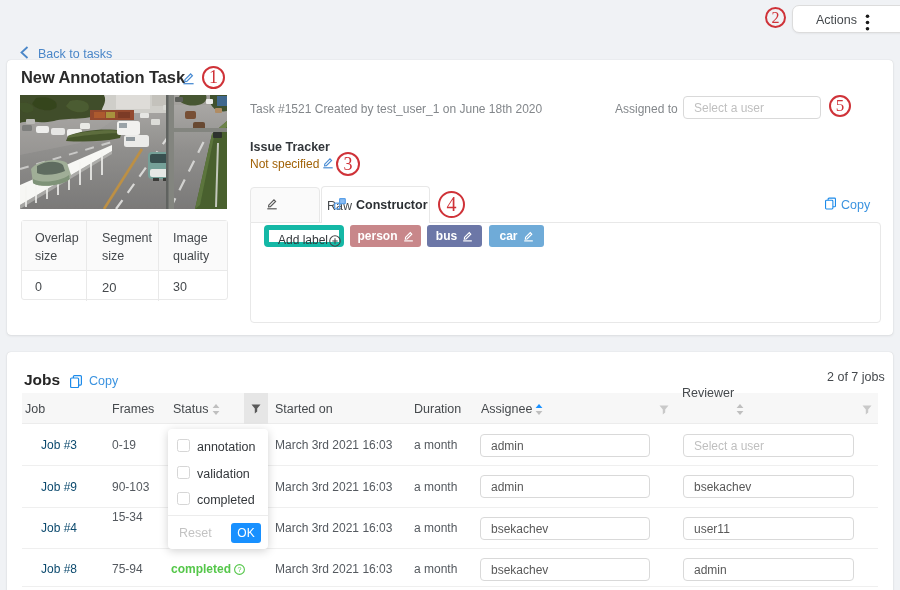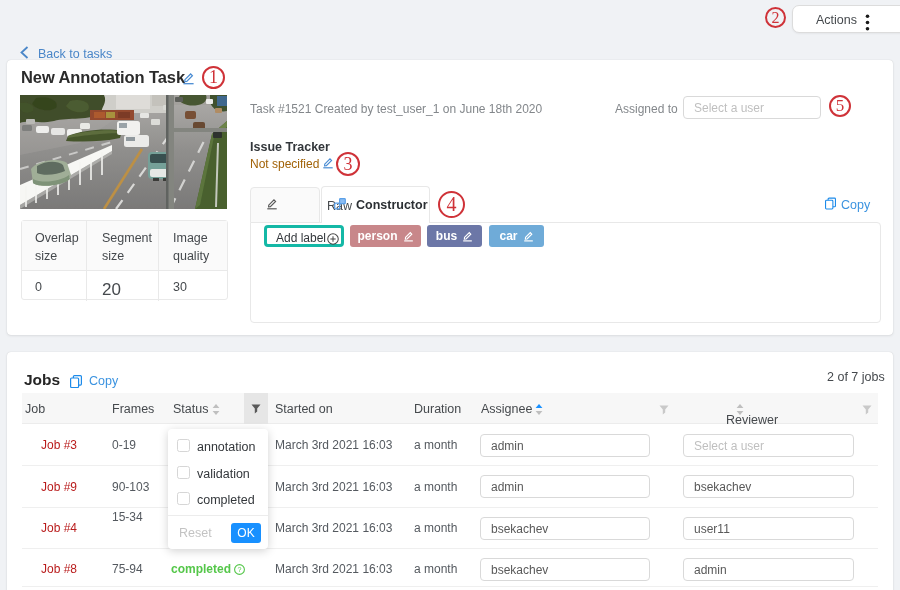--- a/index.html
+++ b/index.html
@@ -6,21 +6,21 @@
   html,body { width:900px; height:590px; background:#f0f2f5; font-family:"Liberation Sans",sans-serif; position:relative; overflow:hidden; }
   .abs { position:absolute; }
   .card { position:absolute; background:#fff; border-radius:4px; box-shadow:0 0 1px rgba(0,0,0,.18), 0 1px 3px rgba(0,0,0,.08); }
   .circ { position:absolute; border:2px solid #cf3238; border-radius:50%; color:#cf3238;
           font-family:"Liberation Serif",serif; display:flex; align-items:center; justify-content:center; }
   .inp { position:absolute; background:#fff; border:1px solid #d9d9d9; border-radius:4px; font-size:12px; color:#595959; display:flex; align-items:center; padding-left:10px; }
   .ph { color:#bfbfbf; }
   .tag { position:absolute; height:22px; border-radius:3px; color:#fff; font-size:12px; font-weight:bold; display:flex; align-items:center; justify-content:center; gap:5px; }
   .hdrtxt { position:absolute; font-size:12.5px; color:#45494d; }
   .celltxt { position:absolute; font-size:12px; color:#54595f; }
-  .joblink { position:absolute; font-size:12px; color:#b91c1c; }
+  .joblink { position:absolute; font-size:12px; color:#0c4a6e; }
 </style>
 </head>
 <body>
 
 <div class="abs" style="left:20px; top:11px; width:200px; height:22px;margin-top:32px;">
   <svg width="9" height="13" style="position:absolute;left:0;top:3px" viewBox="0 0 9 13">
       <path d="M7.5 1 L1.5 6.5 L7.5 12" fill="none" stroke="#4a86c8" stroke-width="1.8"></path>
     </svg>
   <span style="position:absolute;left:18px;top:4px;font-size:12.5px;color:#4a86c8;">Back to tasks</span>
 </div>
@@ -150,21 +150,21 @@
 </svg>
 
 <div class="abs" style="left:21px; top:220px; width:207px; height:80px; border:1px solid #e9e9e9; border-radius:3px;">
   <div style="position:absolute; left:0; top:0; width:100%; height:50px; background:#fafafa; border-bottom:1px solid #e9e9e9;"></div>
   <div style="position:absolute; left:64px; top:0; width:1px; height:80px; background:#e9e9e9;"></div>
   <div style="position:absolute; left:136px; top:0; width:1px; height:80px; background:#e9e9e9;"></div>
   <span class="abs" style="left:13px; top:8px;  font-size:12.5px; color:#45494d; line-height:18px;">Overlap<br>size</span>
   <span class="abs" style="left:80px; top:8px;  font-size:12.5px; color:#45494d; line-height:18px;">Segment<br>size</span>
   <span class="abs" style="left:151px;top:8px;  font-size:12.5px; color:#45494d; line-height:18px;">Image<br>quality</span>
   <span class="abs" style="left:13px; top:59px; font-size:12.5px; color:#45494d;">0</span>
-  <span class="abs" style="left:80px; top:59px; font-size:17px; color:#45494d;">20</span>
+  <span class="abs" style="left:80px; top:59px; font-size:13px; color:#45494d;">20</span>
   <span class="abs" style="left:151px;top:59px; font-size:12.5px; color:#45494d;">30</span>
 </div>
 
 <span class="abs" style="left:250px; top:102px; font-size:12px; color:#83878b;">Task #1521 Created by test_user_1 on June 18th 2020</span>
 <span class="abs" style="left:615px; top:102px; font-size:12px; color:#83878b;">Assigned to</span>
 <div class="inp" style="left:683px; top:96px; width:138px; height:23px;">
     <span class="ph">Select a user</span>
   </div>
 <div class="circ" style="left:829px; top:95px; width:22px; height:22px; font-size:17px;">5</div>
 
@@ -190,21 +190,21 @@
 </svg>
 <span class="abs" style="left:356px; top:198px; font-size:12.5px; font-weight:bold; color:#2b2f33;">Constructor</span>
 <div class="circ" style="left:438px; top:191px; width:27px; height:27px; font-size:20px;">4</div>
 
 <svg class="abs" style="left:825px; top:197px;" width="11" height="13" viewBox="0 0 12 13">
   <rect x="3.4" y="0.6" width="8" height="9.5" rx="1" fill="none" stroke="#1d8bea" stroke-width="1.2"></rect>
   <rect x="0.6" y="3" width="8" height="9.5" rx="1" fill="#fff" stroke="#1d8bea" stroke-width="1.2"></rect>
 </svg>
 <span class="abs" style="left:841px; top:198px; font-size:12.5px; color:#3b93e0;">Copy</span>
 
-<div class="abs" style="left:264px; top:225px; width:80px; height:22px; background:#fff; border:3px solid #14b8a6; border-radius:4px;">
+<div class="abs" style="left:264px; top:225px; width:80px; height:22px; background:#fff; border:5px solid #14b8a6; border-radius:4px;">
   <span style="position:absolute; left:9px; top:3px; font-size:12px; color:#33373b;">Add label</span>
   <svg style="position:absolute; left:60px; top:5px;" width="12" height="12" viewBox="0 0 13 13">
     <circle cx="6.5" cy="6.5" r="5.7" fill="none" stroke="#434343" stroke-width="1.1"></circle>
     <line x1="6.5" y1="3.6" x2="6.5" y2="9.4" stroke="#434343" stroke-width="1.1"></line>
     <line x1="3.6" y1="6.5" x2="9.4" y2="6.5" stroke="#434343" stroke-width="1.1"></line>
   </svg>
 </div>
 <div class="tag" style="left:350px; top:225px; width:71px; background:#c8878a;">person
   <svg width="11" height="11" viewBox="0 0 14 14">
       <path d="M3.2 8.2 L9.3 2.1 L11.2 4 L5.1 10.1 L3 10.4 Z" fill="none" stroke="#fff" stroke-width="1.4"></path>
@@ -249,21 +249,21 @@
 <span class="hdrtxt" style="left:275px; top:402px;">Started on</span>
 <span class="hdrtxt" style="left:414px; top:402px;">Duration</span>
 <span class="hdrtxt" style="left:481px; top:402px;">Assignee</span>
 <svg class="abs" style="left:535px; top:404px;" width="8" height="11" viewBox="0 0 8 11">
   <path d="M4 0 L7.4 4 H0.6 Z" fill="#1890ff"></path>
     <path d="M4 11 L7.4 7 H0.6 Z" fill="#bfbfbf"></path>
 </svg>
 <svg class="abs" style="left:659px; top:405px;" width="10" height="10" viewBox="0 0 10 10">
   <path d="M0.5 0.5 H9.5 L6.2 4.6 V7.6 L3.8 9.4 V4.6 Z" fill="#c9c9c9"></path>
 </svg>
-<span class="hdrtxt" style="left:682px; top:413px;margin-left:44px;">Reviewer</span>
+<span class="hdrtxt" style="left:682px; top:386px;">Reviewer</span>
 <svg class="abs" style="left:736px; top:404px;" width="8" height="11" viewBox="0 0 8 11">
   <path d="M4 0 L7.4 4 H0.6 Z" fill="#bfbfbf"></path>
     <path d="M4 11 L7.4 7 H0.6 Z" fill="#bfbfbf"></path>
 </svg>
 <svg class="abs" style="left:862px; top:405px;" width="10" height="10" viewBox="0 0 10 10">
   <path d="M0.5 0.5 H9.5 L6.2 4.6 V7.6 L3.8 9.4 V4.6 Z" fill="#c9c9c9"></path>
 </svg>
 
 <div class="abs" style="left:22px; top:465px; width:856px; height:1px; background:#efefef;"></div>
 <div class="abs" style="left:22px; top:507px; width:856px; height:1px; background:#efefef;"></div>

